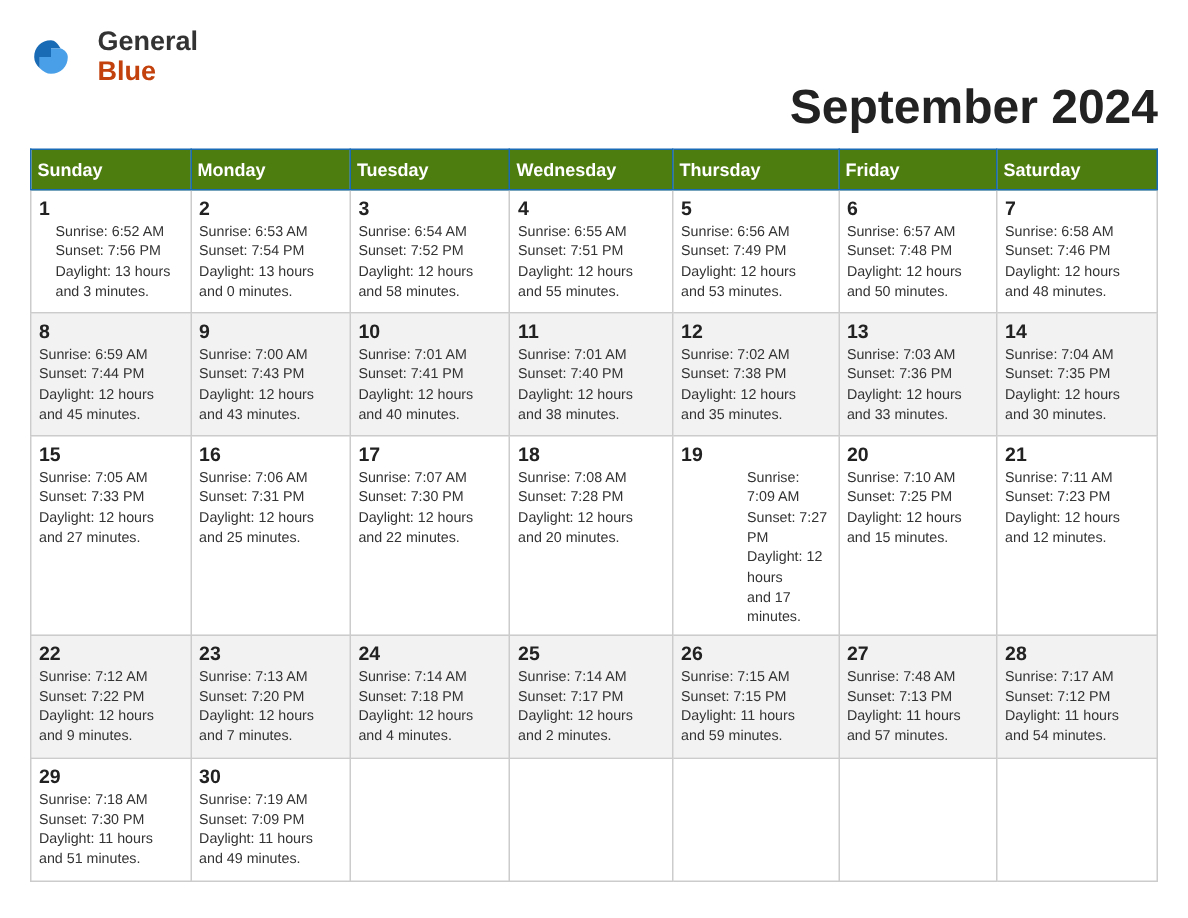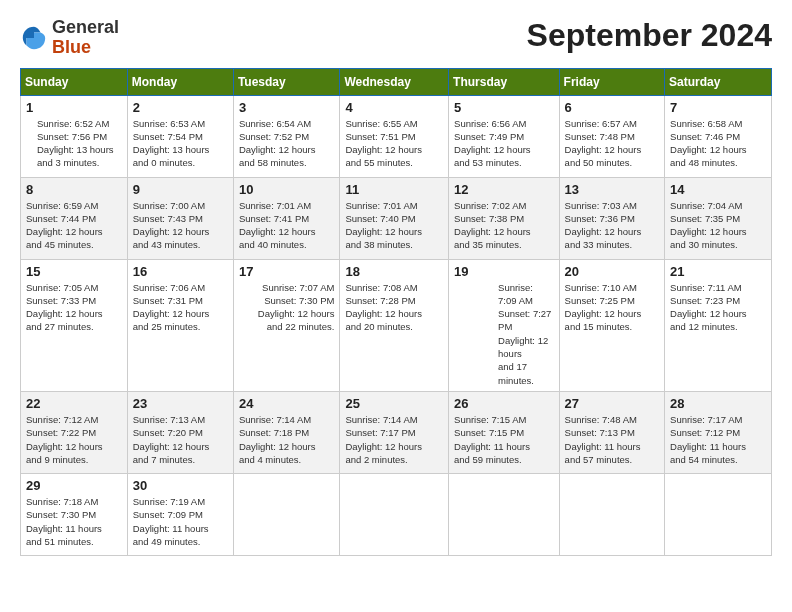--- a/index.html
+++ b/index.html
@@ -18,35 +18,36 @@
     }
     .header {
       display: flex;
       justify-content: space-between;
       align-items: flex-start;
       margin-bottom: 10px;
     }
     .logo {
       display: flex;
       align-items: center;
-      gap: 4px;
+      gap: 17px;
     }
     .logo-text {
       font-size: 18px;
       font-weight: bold;
       line-height: 1.1;
     }
     .logo-general { color: #333; }
     .logo-blue { color: #c2410c; }
     .logo-icon {
       width: 28px;
       height: 28px;
     }
     .title-block {
       text-align: right;
+      margin-top: 36px;
     }
     .month-title {
       font-size: 32px;
       font-weight: bold;
       color: #222;
       line-height: 1.1;
     }
     .subtitle {
       font-size: 14px;
       color: #444;
@@ -237,21 +238,21 @@
           </td>
           <td>
             <div class="day-number">16</div>
             <div class="day-info" style="white-space: pre-line;">Sunrise: 7:06 AM
 Sunset: 7:31 PM
 Daylight: 12 hours
 and 25 minutes.</div>
           </td>
           <td>
             <div class="day-number">17</div>
-            <div class="day-info" style="white-space: pre-line; text-align: right;">Sunrise: 7:07 AM
+            <div class="day-info" style="white-space: pre-line;">Sunrise: 7:07 AM
 Sunset: 7:30 PM
 Daylight: 12 hours
 and 22 minutes.</div>
           </td>
           <td>
             <div class="day-number">18</div>
             <div class="day-info" style="white-space: pre-line;">Sunrise: 7:08 AM
 Sunset: 7:28 PM
 Daylight: 12 hours
 and 20 minutes.</div>

